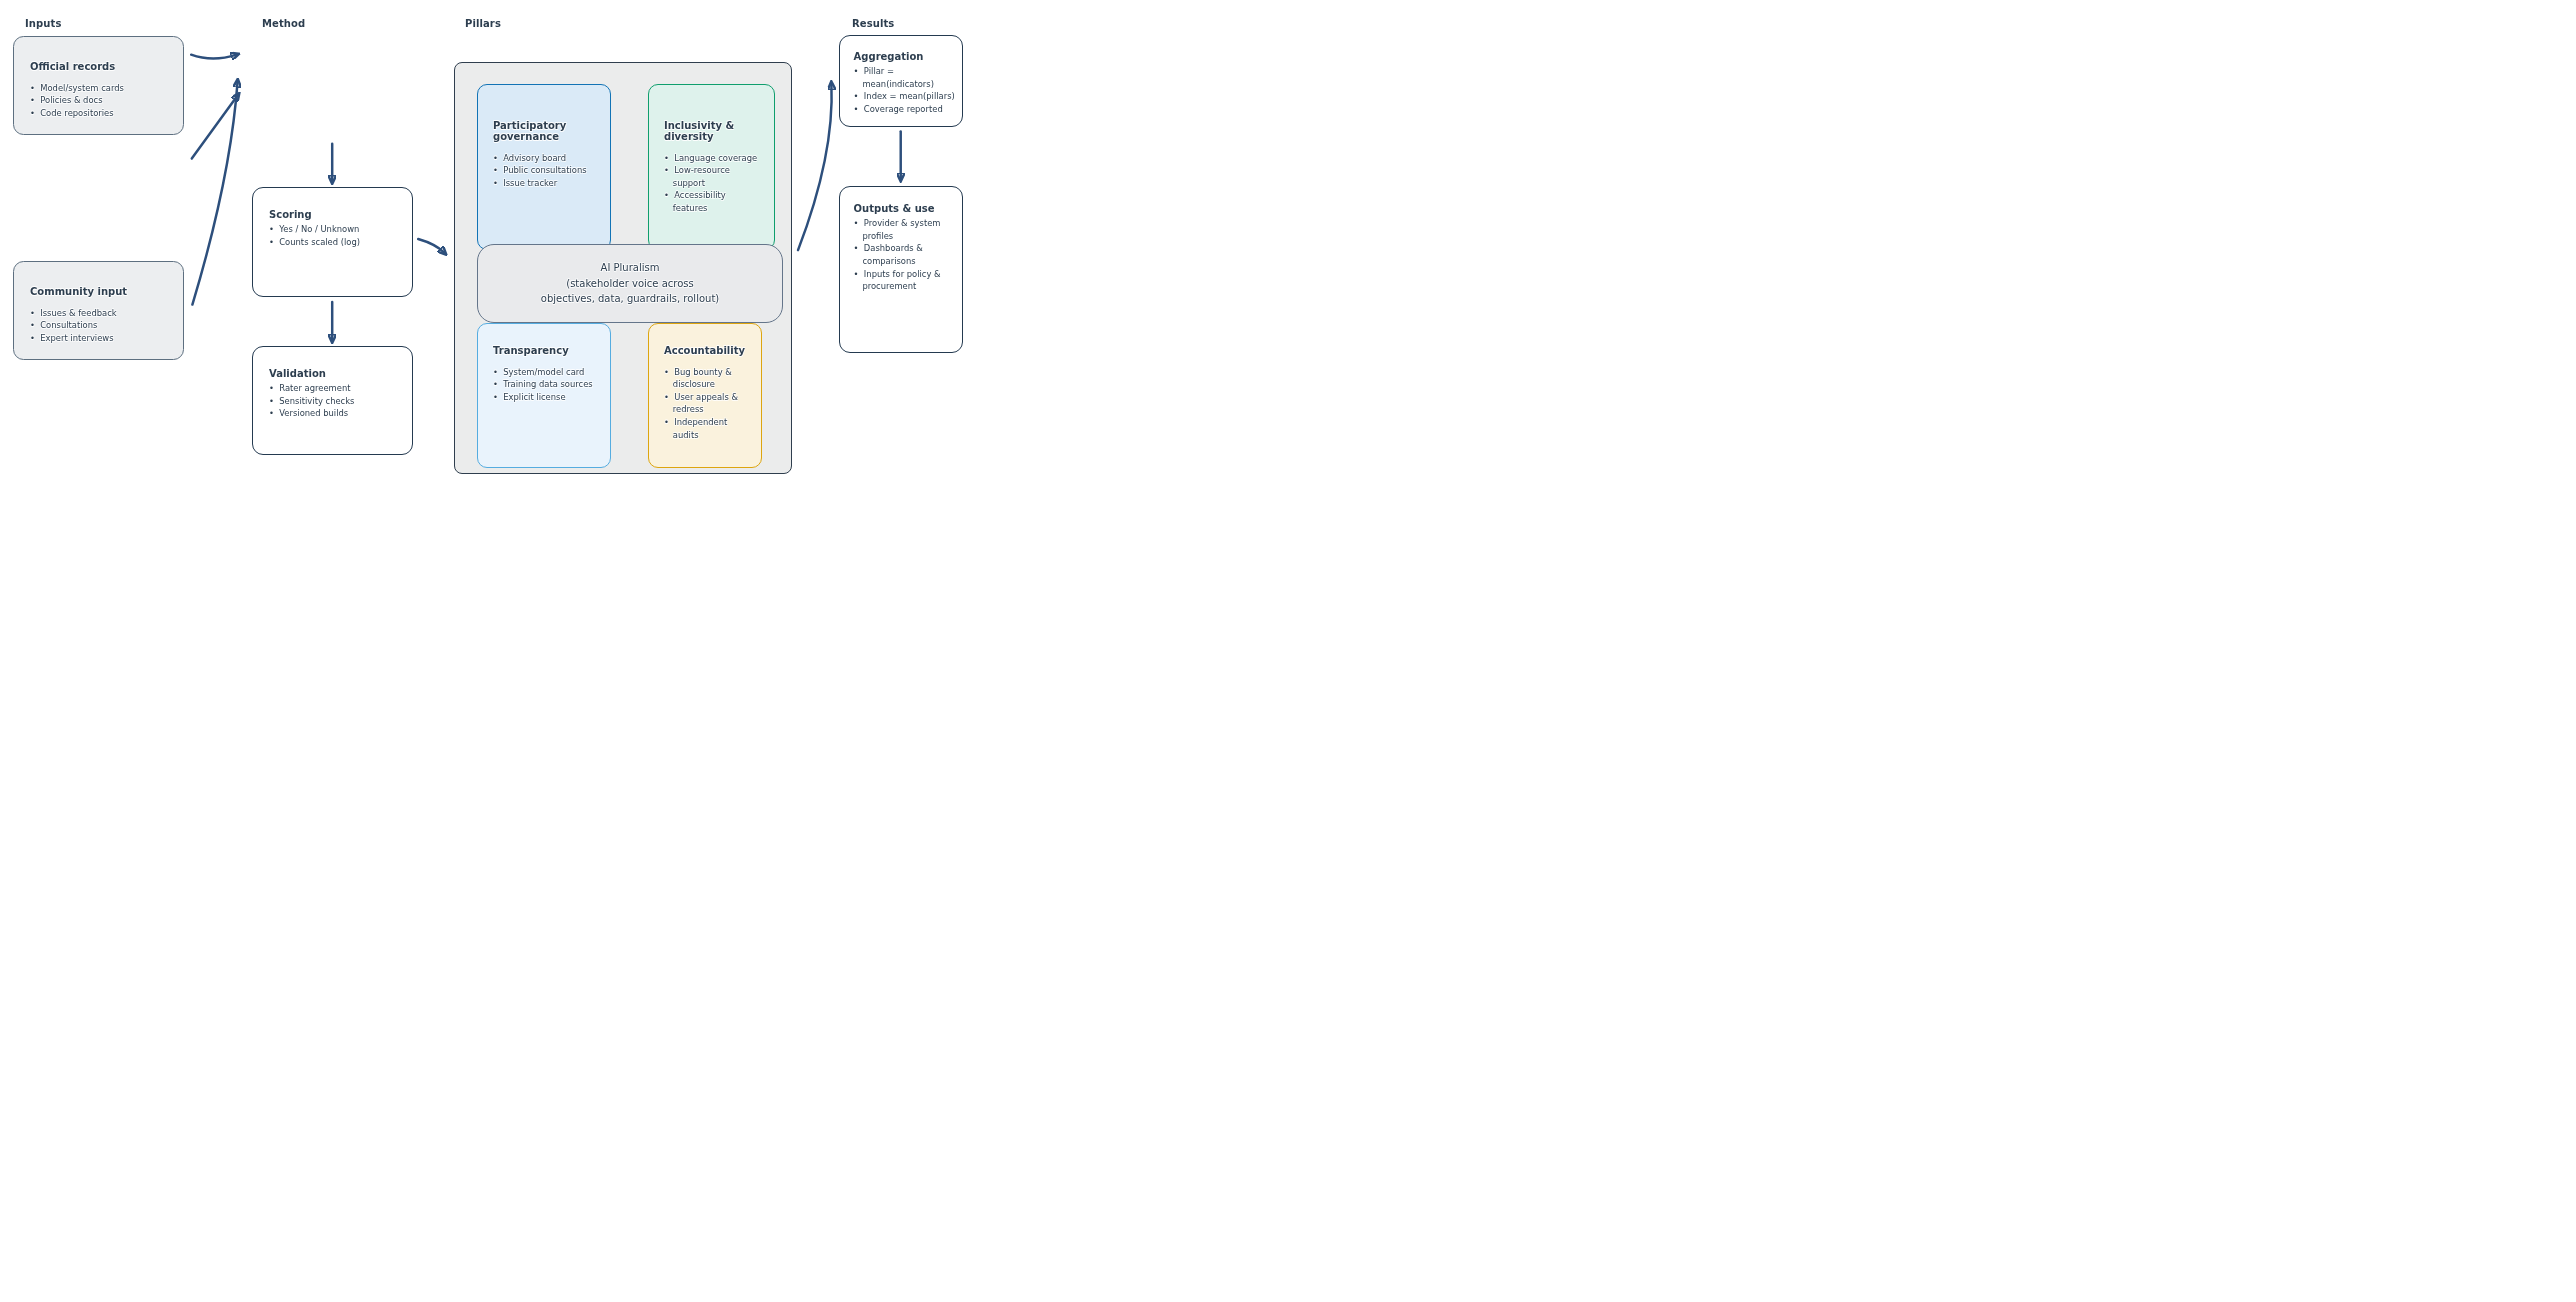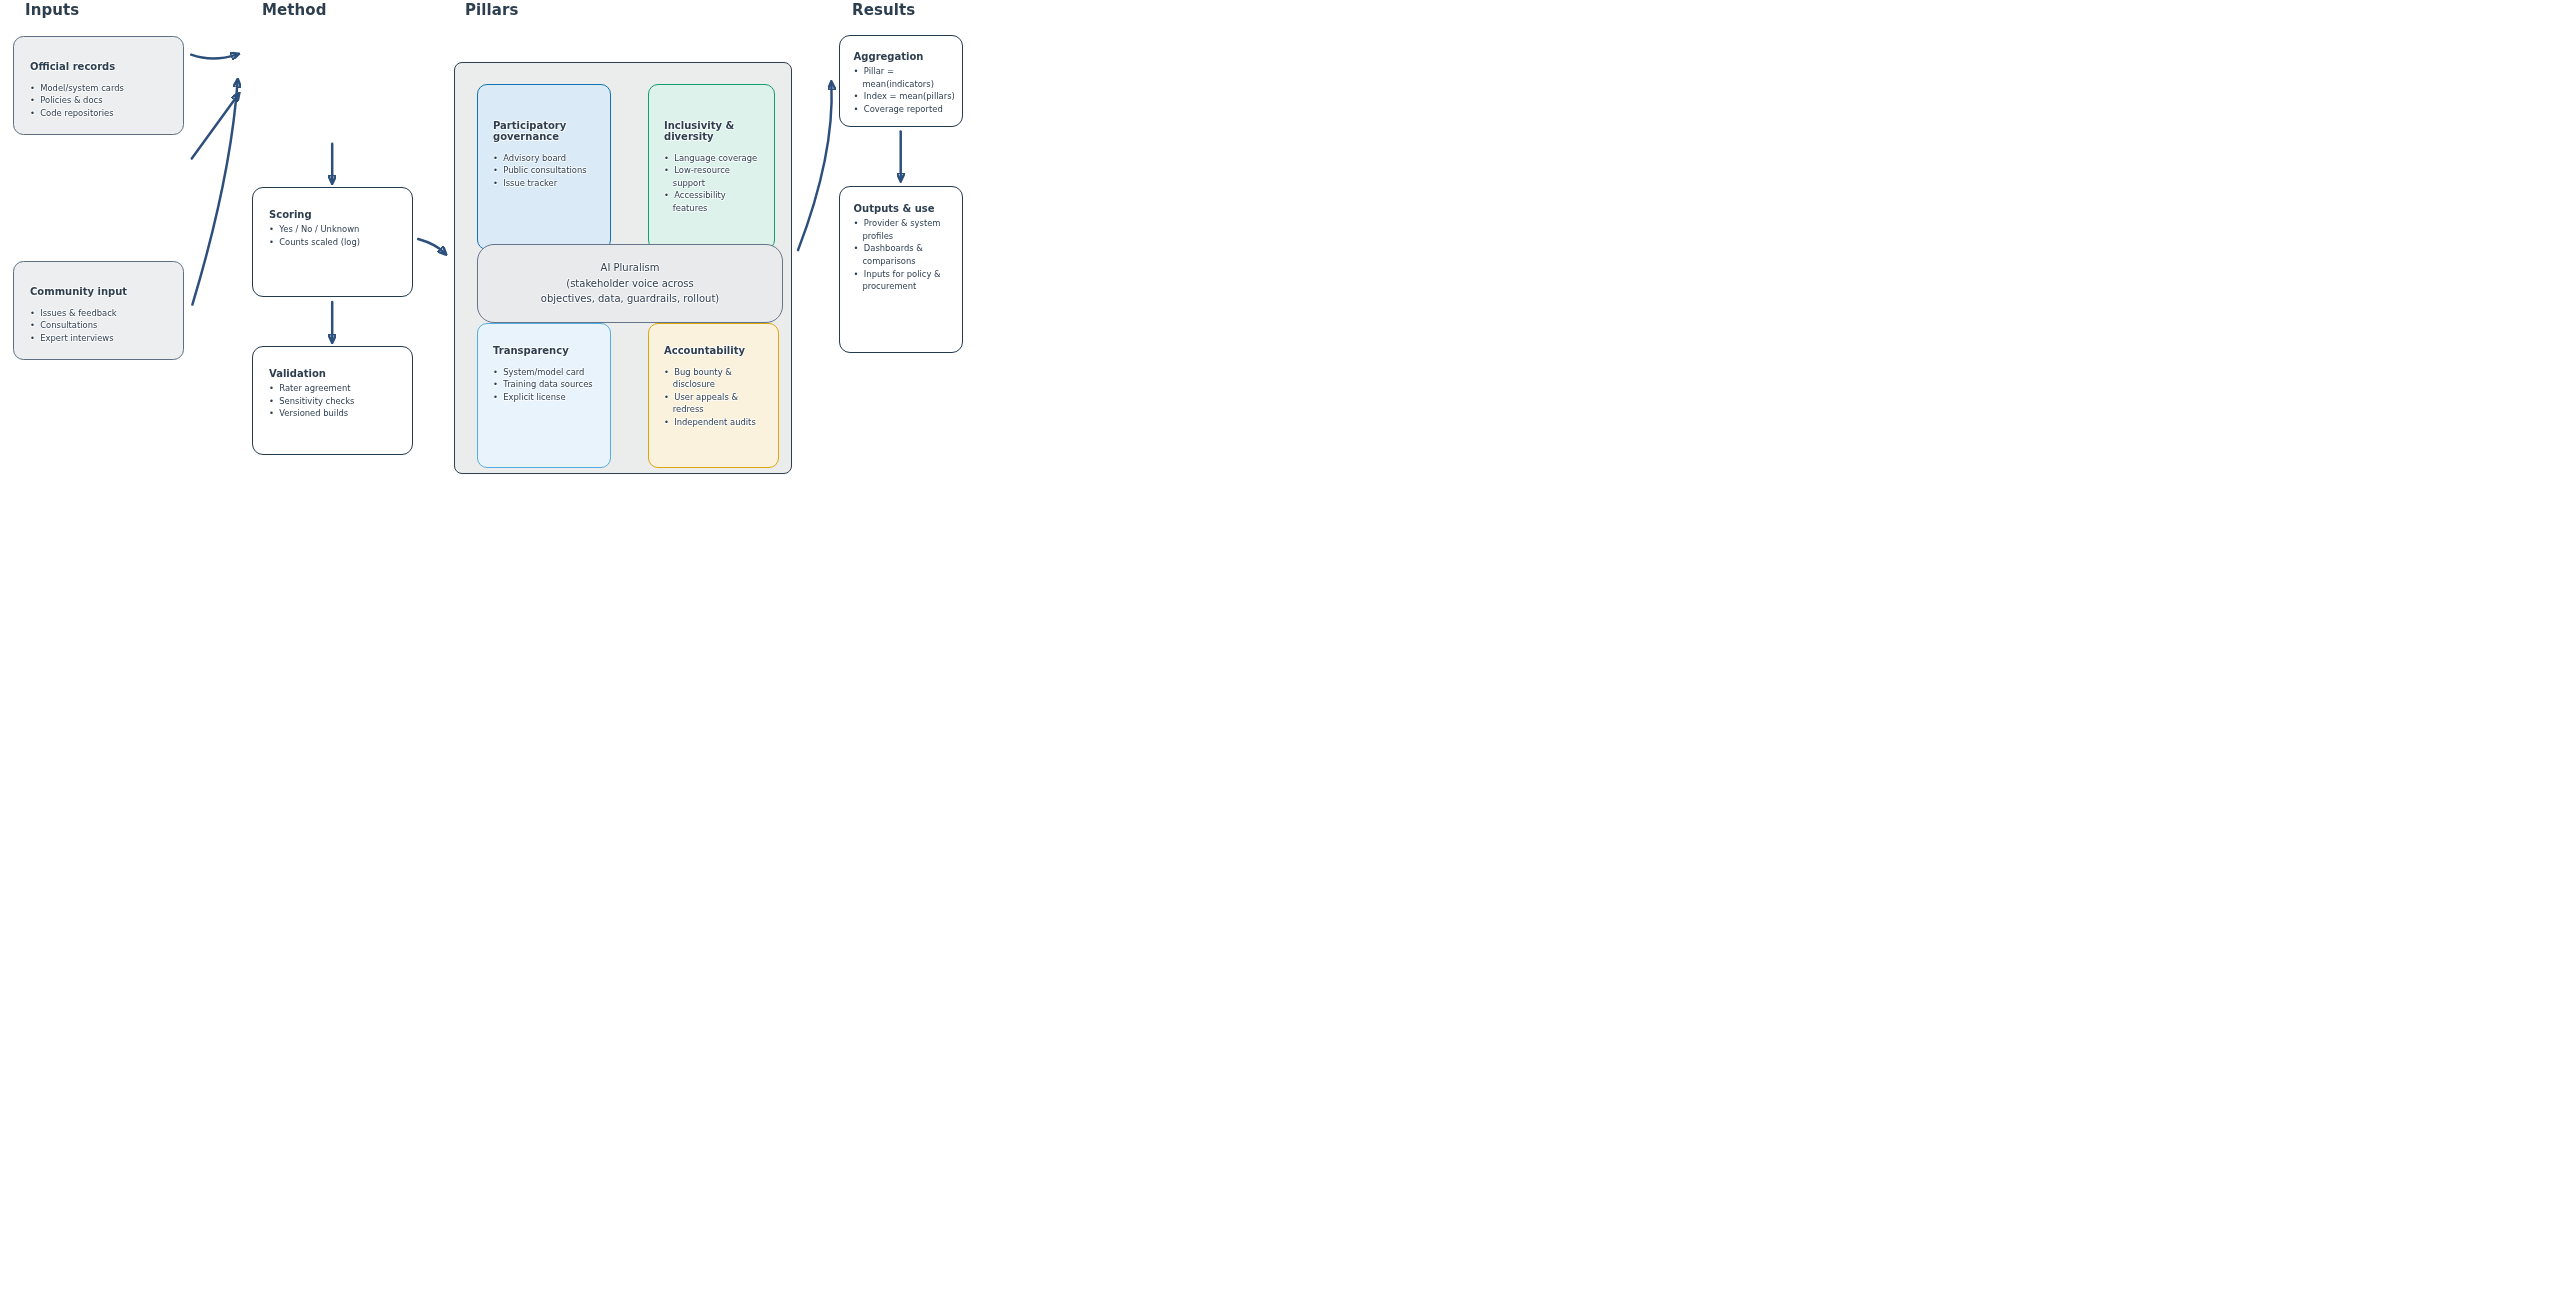--- a/index.html
+++ b/index.html
@@ -1,17 +1,17 @@
 <!DOCTYPE html>
 <html style="font-size:10px"><head>
 <meta charset="utf-8">
 <style>
   html,body{margin:0;padding:0;background:#ffffff;font-family:"DejaVu Sans","Liberation Sans",sans-serif;}
   .canvas{position:relative;width:970px;height:491px;background:#ffffff;overflow:hidden;color:#2d3e4f;}
-  .col-label{position:absolute;top:1px;font-size:15px;font-weight:bold;color:#2d3e4f;letter-spacing:0.1px;}
+  .col-label{position:absolute;top:18px;font-size:10px;font-weight:bold;color:#2d3e4f;letter-spacing:0.1px;}
   .box{position:absolute;box-sizing:border-box;}
   
   .input-box{left:13px;width:171px;background:#eceef0;border:1.2px solid #5d6f80;border-radius:10.5px;padding:13.6px 10px 6.2px 16px;}
   
   .white-box{background:#ffffff;border:1.2px solid #243a50;border-radius:11px;}
   .method-box{left:252px;width:161px;padding:21px 10px 6.2px 16px;box-sizing:border-box;}
   .results-box{left:839px;width:124px;padding:15px 6.2px 6.2px 13.6px;box-sizing:border-box;}
   .box-title{font-size:10px;font-weight:bold;margin:0 0 3.1px 0;color:#2d3e4f;}
   ul.bullets{list-style:none;margin:0;padding:0;font-size:8.4px;line-height:1.5;color:#2d3e4f;}
   ul.bullets li{padding-left:1.05em;text-indent:-1.05em;}
@@ -19,21 +19,21 @@
   .halo, .halo .box-title, .halo ul.bullets{text-shadow:0.6px 0.6px 0 rgba(255,255,255,.85),-0.6px -0.6px 0 rgba(255,255,255,.85),0.6px -0.6px 0 rgba(255,255,255,.85),-0.6px 0.6px 0 rgba(255,255,255,.85);margin-top:10px;}
   
   .pillars-container{left:454px;top:62px;width:338px;height:412px;background:#ebecec;border:1.5px solid #2f3e4e;border-radius:8px;}
   .pillar{position:absolute;box-sizing:border-box;border-radius:10px;padding:25px 12.4px 6.2px 15px;}
   .pillar ul.bullets li{max-width:94px;}
   .pillar .box-title{margin-bottom:10px;}
   .pillar-bottom{padding-top:10.5px;}
   .p-governance{left:22px;top:10.5px;width:134px;height:166px;background:#daeaf7;border:1.2px solid #1273b5;}
   .p-inclusivity{left:193px;top:10.5px;width:127px;height:166px;background:#def2ec;border:1.2px solid #0f9e6d;}
   .p-transparency{left:22px;top:250px;width:134px;height:145px;background:#e9f3fc;border:1.2px solid #55ace0;}
-  .p-accountability{left:193px;top:250px;width:131px;height:145px;background:#faf2dd;border:1.2px solid #dda50f;}
+  .p-accountability{left:193px;top:250px;width:114px;height:145px;background:#faf2dd;border:1.2px solid #dda50f;}
   .center-box{position:absolute;left:22px;top:171px;width:304px;height:77px;background:#e9eaec;border:1.5px solid #64758a;border-radius:17px;display:flex;flex-direction:column;align-items:center;justify-content:center;font-size:10px;line-height:1.55;color:#2d3e4f;text-align:center;}
   svg.arrows{position:absolute;left:0;top:0;width:970px;height:491px;pointer-events:none;}
   svg.arrows path{fill:none;stroke:#2d4f7c;stroke-width:4;stroke-linecap:round;}
 </style>
 </head>
 <body>
 
 <div class="canvas">
 
   <div class="col-label" style="left:25px">Inputs</div>

